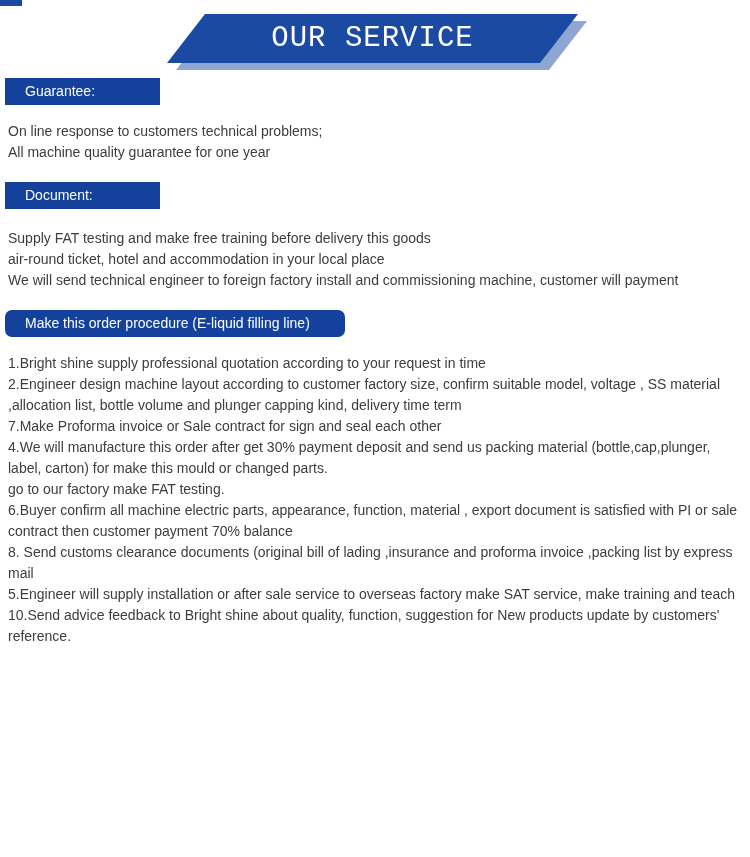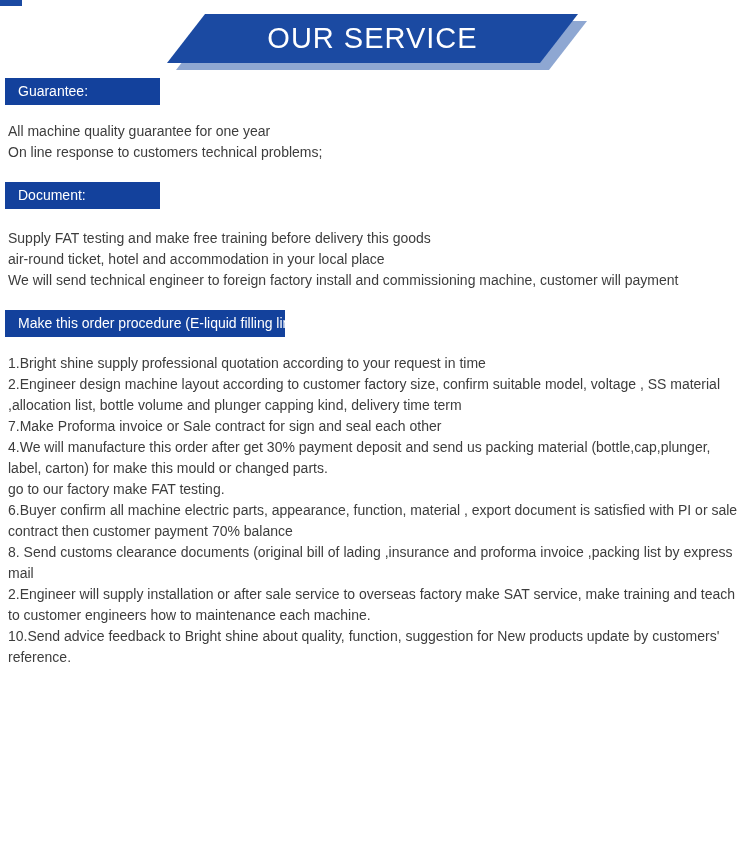--- a/index.html
+++ b/index.html
@@ -10,20 +10,21 @@
     overflow: hidden;
     font-family: "Liberation Sans", sans-serif;
     font-size: 14px;
     color: #3d3d3d;
     position: relative;
   }
   .banner-wrap {
     position: relative;
     width: 644px;
     height: 78px;
+    font-family: Liberation Mono, monospace;
   }
   .corner-mark {
     position: absolute;
     left: 0;
     top: 0;
     width: 22px;
     height: 6px;
     background: #1b4aa2;
   }
   .banner-svg {
@@ -46,28 +47,28 @@
     letter-spacing: 1px;
     white-space: nowrap;
   }
   .section { margin-bottom: 19px; }
   .sec-heading {
     margin-left: 5px;
     margin-bottom: 16px;
     width: 155px;
     height: 27px;
     line-height: 27px;
-    padding-left: 13px;
+    padding-left: 20px;
     background: #13419c;
     color: #ffffff;
     font-size: 14px;
     white-space: nowrap;
     overflow: visible;
   }
-  .sec-heading.wide { width: 280px; }
+  .sec-heading.wide { width: 340px; border-radius: 7px; }
   .sec-body {
     margin-left: 8px;
     line-height: 21px;
   }
   .text-line { white-space: nowrap; }
 </style>
 </head>
 <body>
 
 <div class="banner-wrap">
@@ -75,22 +76,22 @@
   <svg class="banner-svg" width="750" height="78" viewBox="0 0 750 78">
     <polygon points="214,21 587,21 549,70 176,70" fill="#8ea7d2"></polygon>
     <polygon points="205,14 578,14 540,63 167,63" fill="#1b4aa2"></polygon>
   </svg>
   <div class="banner-title">OUR SERVICE</div>
 </div>
 
 <div class="section">
   <div class="sec-heading">Guarantee:</div>
   <div class="sec-body">
+    <div class="text-line">On line response to customers technical problems;</div>
     <div class="text-line">All machine quality guarantee for one year</div>
-    <div class="text-line">On line response to customers technical problems;</div>
   </div>
 </div>
 
 <div class="section">
   <div class="sec-heading">Document:</div>
 </div>
 
 <div class="section">
   <div class="sec-body">
     <div class="text-line">Supply FAT testing and make free training before delivery this goods</div>
@@ -106,18 +107,17 @@
     <div class="text-line">2.Engineer design machine layout according to customer factory size, confirm suitable model, voltage , SS material</div>
     <div class="text-line">,allocation list, bottle volume and plunger capping kind, delivery time term</div>
     <div class="text-line">7.Make Proforma invoice or Sale contract for sign and seal each other</div>
     <div class="text-line">4.We will manufacture this order after get 30% payment deposit and send us packing material (bottle,cap,plunger,</div>
     <div class="text-line">label, carton) for make this mould or changed parts.</div>
     <div class="text-line">go to our factory make FAT testing.</div>
     <div class="text-line">6.Buyer confirm all machine electric parts, appearance, function, material , export document is satisfied with PI or sale</div>
     <div class="text-line">contract then customer payment 70% balance</div>
     <div class="text-line">8. Send customs clearance documents (original bill of lading ,insurance and proforma invoice ,packing list by express</div>
     <div class="text-line">mail</div>
-    <div class="text-line">2.Engineer will supply installation or after sale service to overseas factory make SAT service, make training and teach</div>
-    <div class="text-line">to customer engineers how to maintenance each machine.</div>
+    <div class="text-line">5.Engineer will supply installation or after sale service to overseas factory make SAT service, make training and teach</div>
     <div class="text-line">10.Send advice feedback to Bright shine about quality, function, suggestion for New products update by customers'</div>
     <div class="text-line">reference.</div>
   </div>
 </div>
 
 </body></html>

